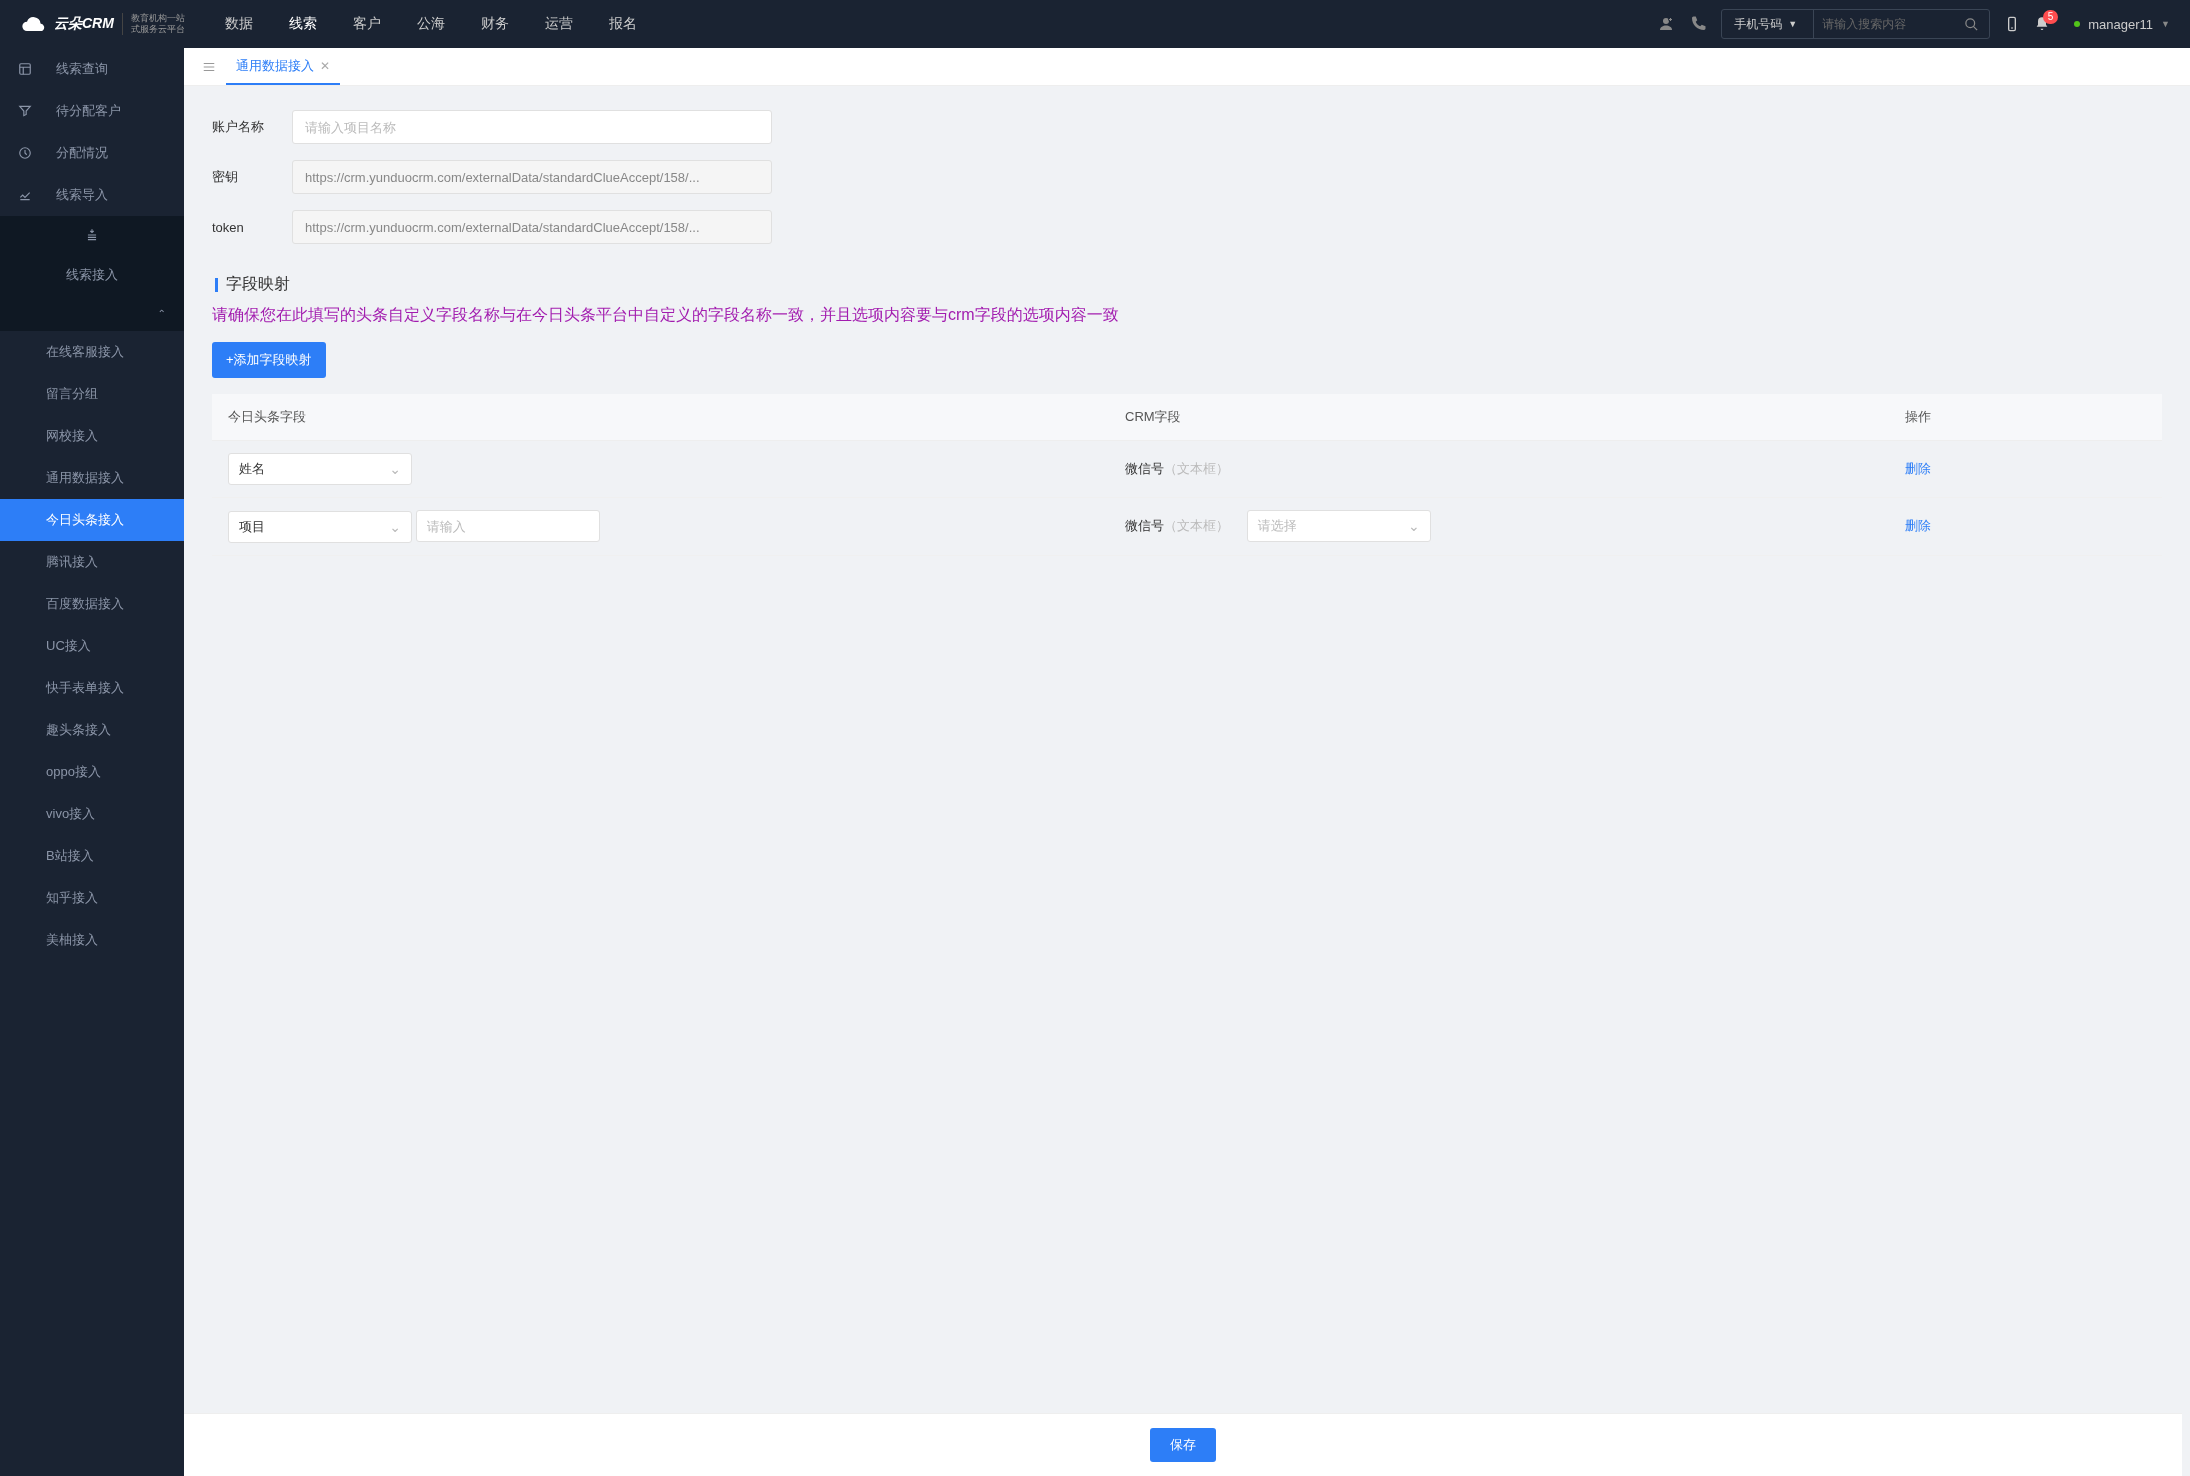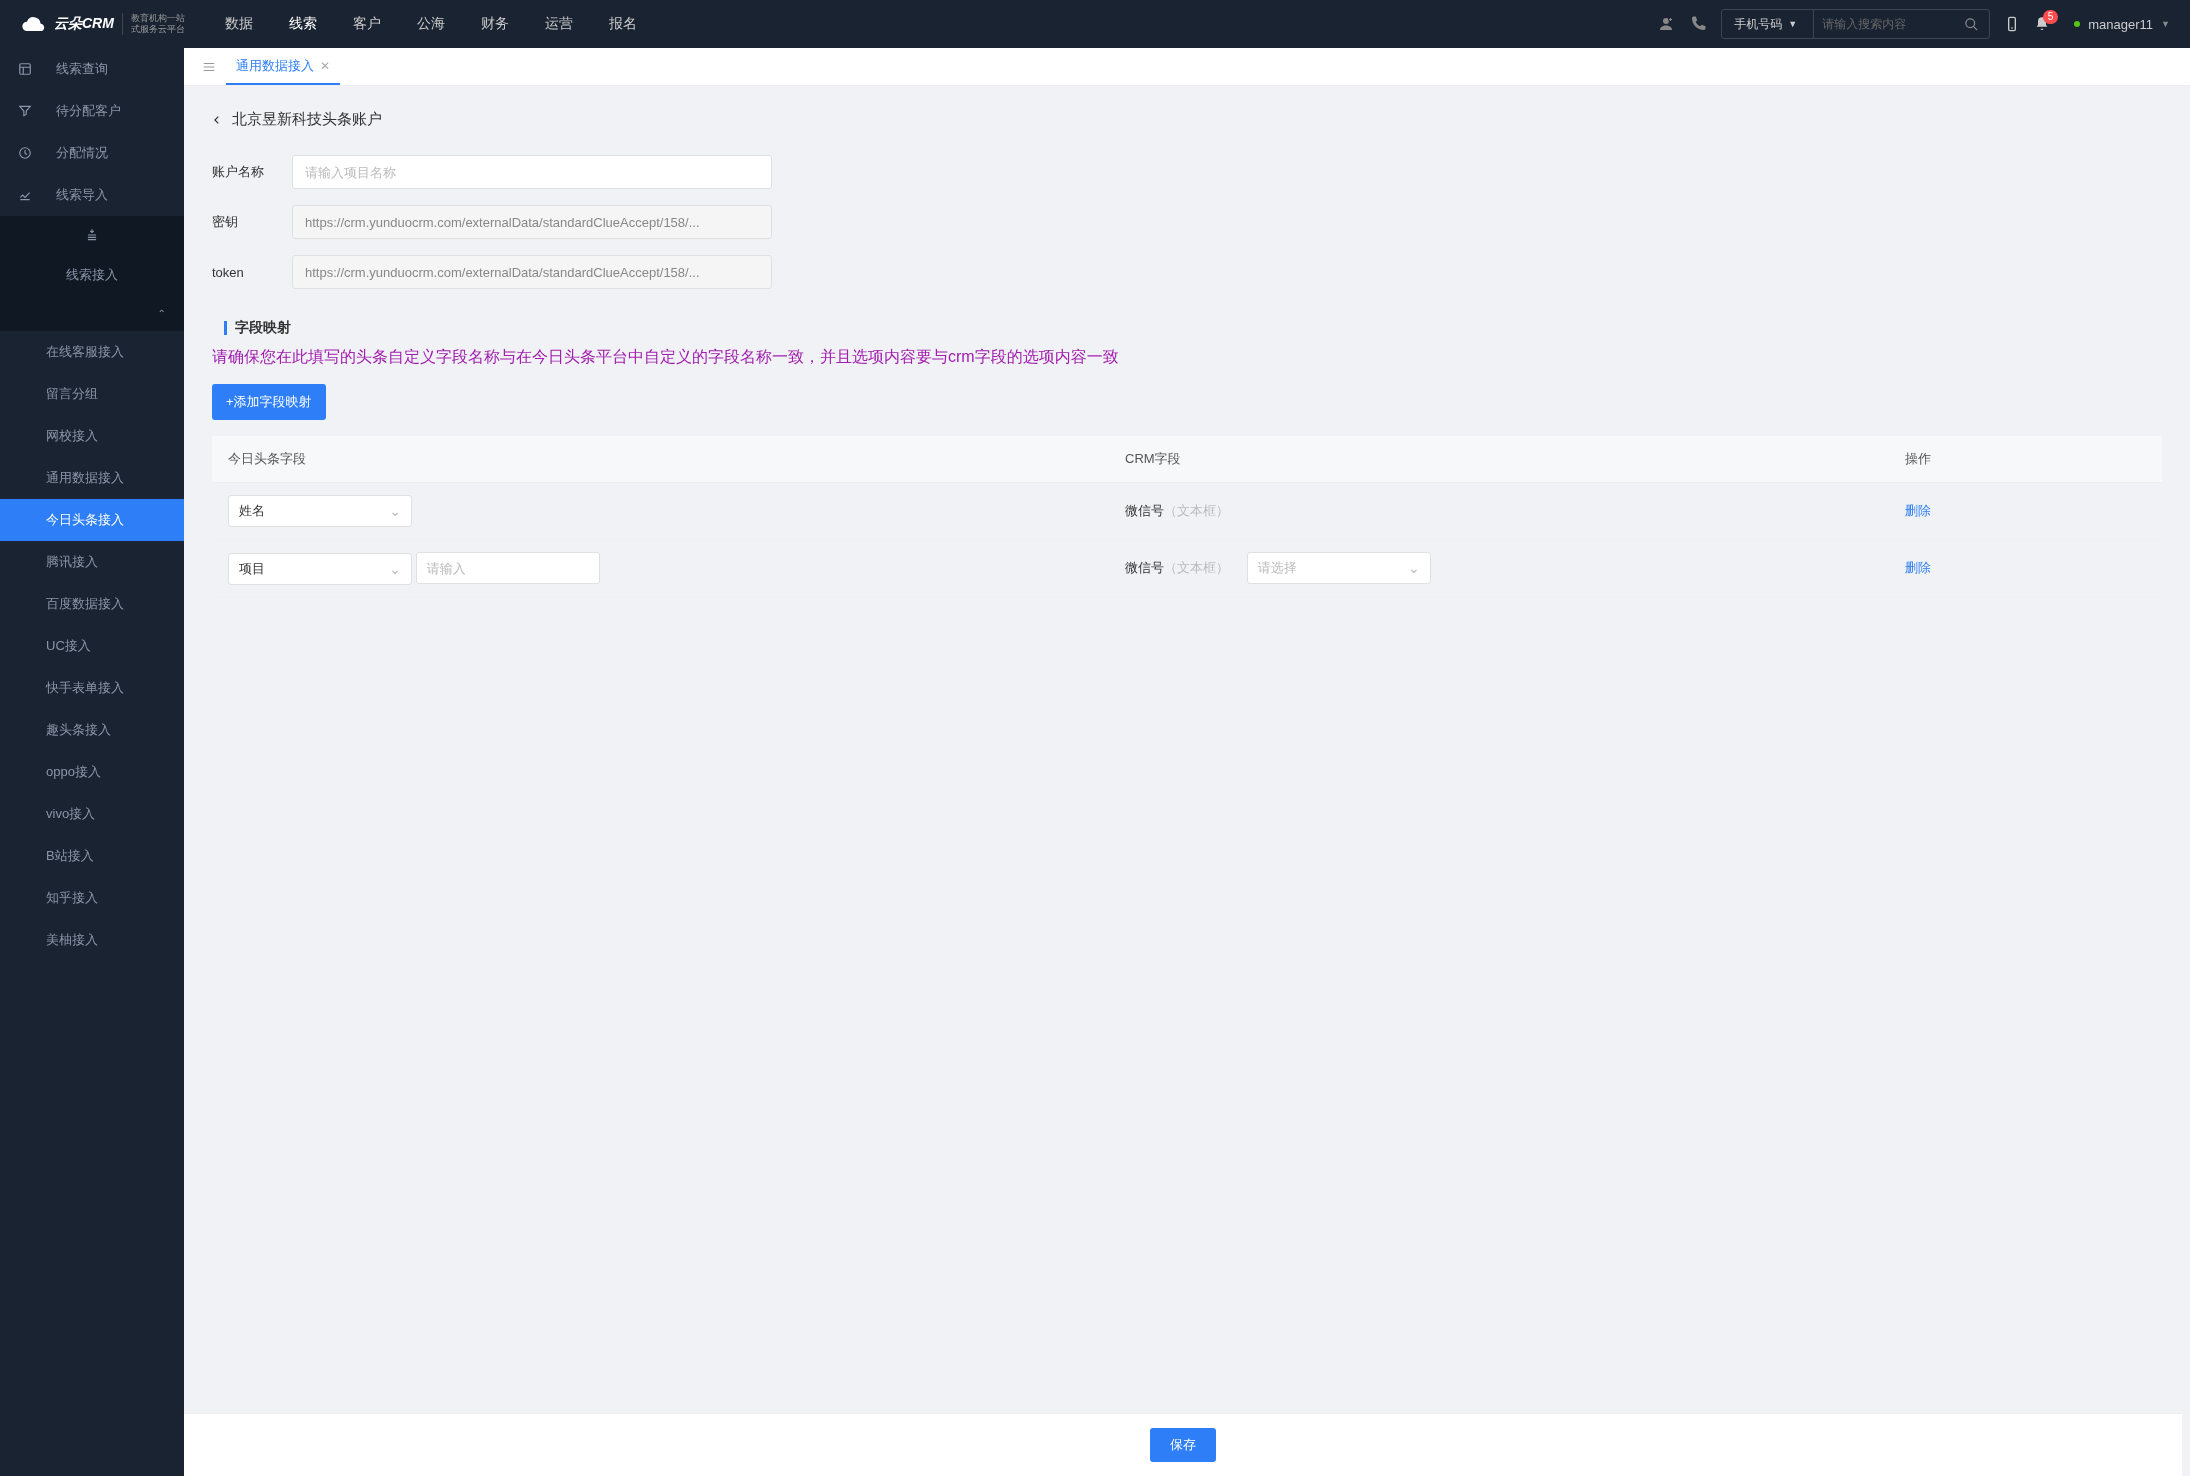--- a/index.html
+++ b/index.html
@@ -35,21 +35,21 @@
 .tab-menu-icon{padding:0 10px;cursor:pointer;color:#999;}
 .tab{display:flex;align-items:center;padding:0 10px;height:100%;font-size:13px;color:#2d7ef7;border-bottom:2px solid #2d7ef7;gap:6px;}
 .tab-close{color:#aaa;cursor:pointer;font-size:12px;}
 .page{flex:1;padding:24px 28px 80px;overflow-y:auto;position:relative;}
 .page-title{display:flex;align-items:center;gap:10px;font-size:15px;font-weight:500;margin-bottom:26px;cursor:pointer;}
 .form-row{display:flex;align-items:center;margin-bottom:16px;}
 .form-label{width:80px;font-size:13px;color:#333;}
 .text-input{width:480px;height:34px;border:1px solid #e0e0e0;border-radius:3px;padding:0 12px;font-size:13px;background:#fff;}
 .text-input::placeholder{color:#bbb;}
 .text-input[readonly]{background:#f5f5f5;color:#888;}
-.section-title{display:flex;align-items:center;gap:8px;font-size:14px;font-weight:700;margin:30px 12px 10px;}
+.section-title{display:flex;align-items:center;gap:8px;font-size:16px;font-weight:400;margin:30px 3px 10px;}
 .section-title::before{content:"";width:3px;height:14px;background:#2d7ef7;}
 .section-desc{font-size:16px;color:#a21caf;margin-bottom:16px;}
 .add-btn{background:#2d7ef7;color:#fff;border:none;padding:9px 14px;font-size:13px;border-radius:3px;cursor:pointer;margin-bottom:16px;}
 .table{width:100%;border-collapse:collapse;}
 .table th{text-align:left;padding:14px 16px;font-size:13px;font-weight:500;background:#f7f8fa;color:#555;border-bottom:1px solid #eee;}
 .table td{padding:12px 16px;font-size:13px;border-bottom:1px solid #f0f0f0;}
 .sel{height:32px;border:1px solid #e0e0e0;border-radius:3px;padding:0 28px 0 10px;font-size:13px;background:#fff;cursor:pointer;position:relative;display:inline-flex;align-items:center;min-width:184px;}
 .sel::after{content:"⌄";position:absolute;right:10px;color:#bbb;font-size:14px;}
 .sel.placeholder{color:#bbb;}
 .sm-input{height:32px;border:1px solid #e0e0e0;border-radius:3px;padding:0 10px;font-size:13px;width:184px;}
@@ -201,26 +201,20 @@
         <svg width="14" height="14" viewBox="0 0 24 24" fill="none" stroke="#999" stroke-width="2">
             <path d="M3 6h18M3 12h18M3 18h18"></path>
           </svg>
       </span>
       <div class="tab">
         <span>通用数据接入</span>
         <span class="tab-close">✕</span>
       </div>
     </div>
     <div class="page">
-      <div class="page-title">
-        <svg width="10" height="14" viewBox="0 0 24 24" fill="none" stroke="#333" stroke-width="3">
-            <path d="M15 4l-8 8 8 8"></path>
-          </svg>
-        <span>北京昱新科技头条账户</span>
-      </div>
       <div class="form-row">
         <div class="form-label">账户名称</div>
         <input class="text-input" placeholder="请输入项目名称" style="">
       </div>
       <div class="form-row">
         <div class="form-label">密钥</div>
         <input class="text-input" readonly="" value="https://crm.yunduocrm.com/externalData/standardClueAccept/158/..." style="">
       </div>
       <div class="form-row">
         <div class="form-label">token</div>

